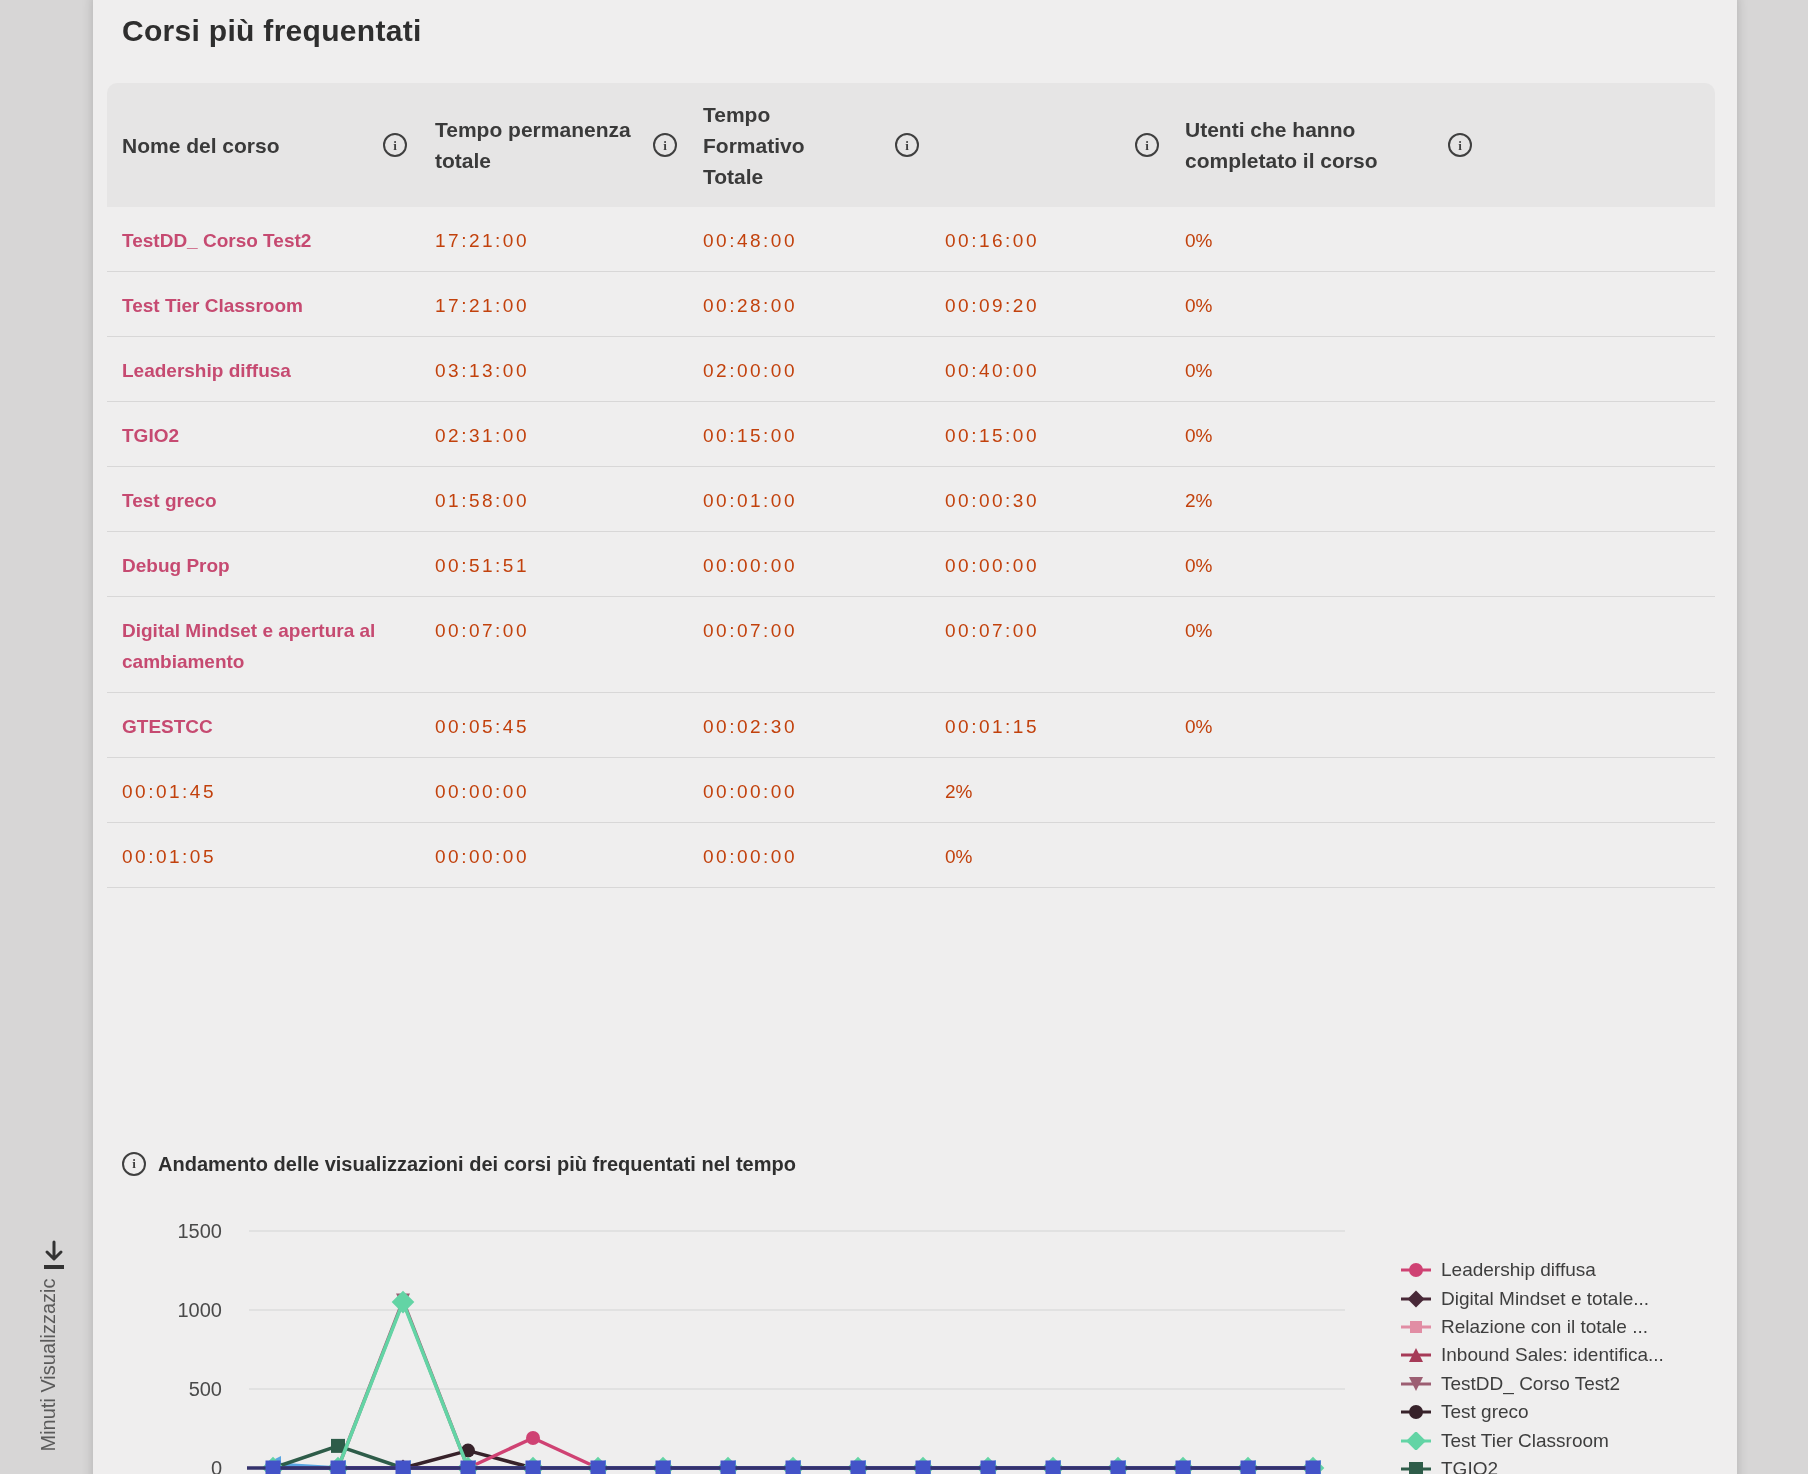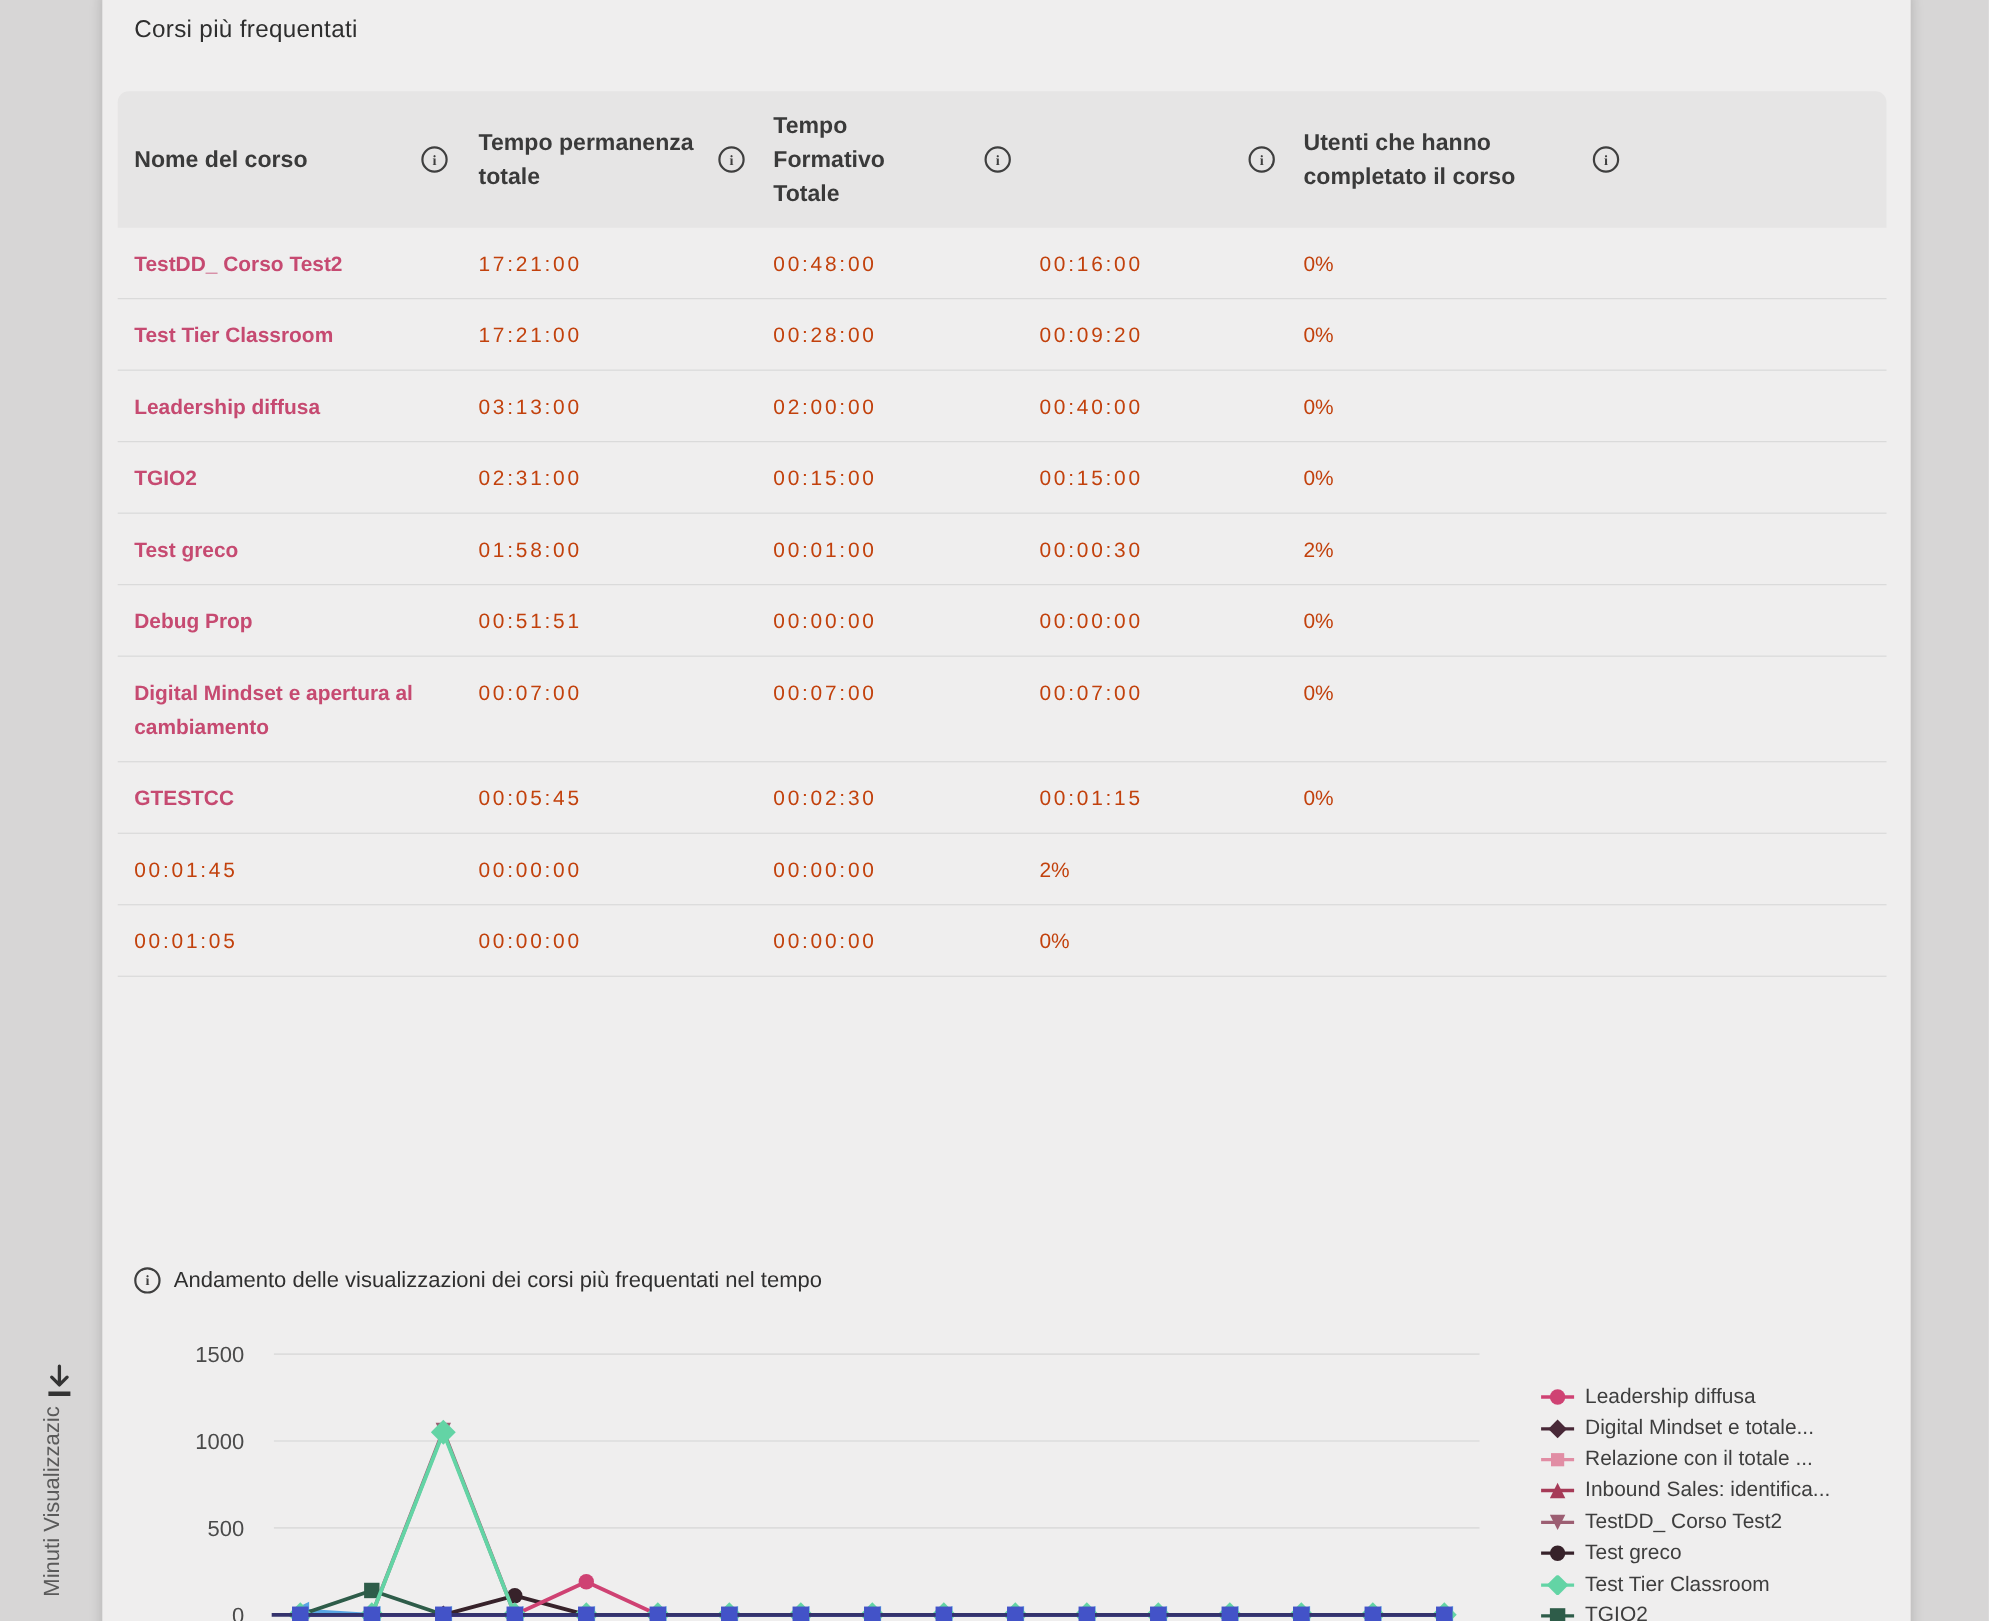--- a/index.html
+++ b/index.html
@@ -9,21 +9,21 @@
     font-family:"Liberation Sans",sans-serif;
     color:#3f3f3f;
   }
   .card{
     position:absolute;left:93px;top:-14px;width:1644px;height:1700px;
     background:#efeeee;border-radius:14px;
     box-shadow:0 2px 12px rgba(0,0,0,.18);
   }
   .card-title{
     position:absolute;left:29px;top:28px;
-    font-size:22px;font-weight:400;color:#2e2e2e;letter-spacing:.3px;
+    font-size:30px;font-weight:700;color:#2e2e2e;letter-spacing:.3px;
   }
   
   .table{position:absolute;left:14px;top:97px;width:1608px;}
   .thead{
     background:#e6e5e5;border-radius:10px 10px 0 0;
     display:grid;grid-template-columns:313px 268px 242px 240px 530px;
     padding-left:15px;height:124px;align-items:center;box-sizing:border-box;
   }
   .th{display:flex;align-items:center;font-size:21px;font-weight:700;color:#3a3a3a;line-height:31px;}
   .th .lbl{max-width:210px}
@@ -44,21 +44,21 @@
     border-bottom:1px solid #d8d7d7;align-items:start;
   }
   .td{font-size:19px;line-height:31px;color:#c2410c}
   .td.name{color:#c64a71;font-weight:700;max-width:263px;cursor:pointer}
   .td.time{letter-spacing:2.5px}
   
   .chart-title-row{
     position:absolute;left:29px;top:1166px;display:flex;align-items:center;gap:12px;
   }
   .chart-title-row .info{margin-left:0}
-  .chart-title{font-size:20px;font-weight:400;color:#2f2f2f}
+  .chart-title{font-size:20px;font-weight:700;color:#2f2f2f}
   .download{position:absolute;left:40px;top:1240px;width:28px;height:30px;cursor:pointer}
   .ylabel{
     position:absolute;left:48px;top:1365px;transform:translate(-50%,-50%) rotate(-90deg);
     font-size:20px;color:#5a5a5a;white-space:nowrap;
   }
   #chart-svg{position:absolute;left:0;top:1160px}
   .legend{position:absolute;left:1400px;top:1256px;}
   .legend-item{display:flex;align-items:center;height:28.4px;gap:9px;cursor:pointer}
   .legend-item span{font-size:19px;color:#3e3e3e;white-space:nowrap}
 </style>

